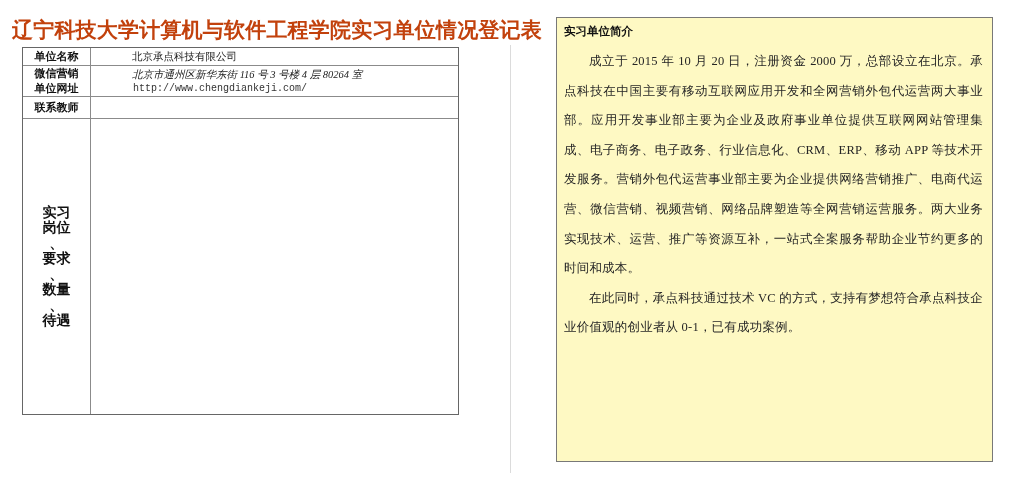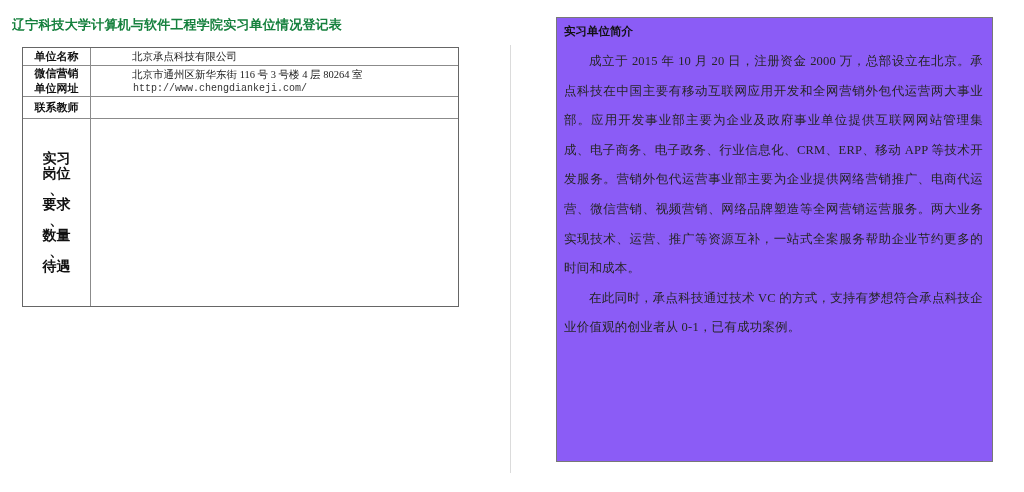--- a/index.html
+++ b/index.html
@@ -8,27 +8,27 @@
     background: #ffffff;
     font-family: "Liberation Serif", "DejaVu Serif", serif;
     color: #1f1f1f;
     position: relative;
     overflow: hidden;
   }
 
   
   .form-title {
     position: absolute; left: 12px; top: 16px; width: 492px;
-    font-size: 13px; font-weight: bold; color: #15803d;
+    font-size: 21px; font-weight: bold; color: #c2410c;
     letter-spacing: 0.2px; white-space: nowrap;
   }
 
   .reg-table {
     position: absolute; left: 22px; top: 47px;
-    width: 437px; height: 260px;
+    width: 437px; height: 368px;
     border: 1px solid #666; box-sizing: border-box;
     display: flex; flex-direction: column;
     background: #fff;
   }
   .t-row { display: flex; border-top: 1px solid #8b8b8b; box-sizing: border-box; }
   .t-row.first { border-top: none; }
   .t-label {
     width: 68px; flex: 0 0 68px;
     border-right: 1px solid #8b8b8b; box-sizing: border-box;
     display: flex; flex-direction: column; align-items: center; justify-content: center;
@@ -36,21 +36,21 @@
   }
   .t-content { flex: 1; box-sizing: border-box; margin-left: 34px; }
 
   .row-name { height: 17px; }
   .row-addr { height: 31px; }
   .row-teacher { height: 22px; }
   .row-jobs { flex: 1; }
 
   .val { font-size: 10.5px; color: #222; padding-left: 7px; display: flex; align-items: center; height: 100%; }
   .addr-content { display: flex; flex-direction: column; justify-content: center; }
-  .addr-line { font-size: 10.5px; color: #222; padding-left: 7px; line-height: 15px; }
+  .addr-line { font-size: 10.5px; color: #222; padding-left: 7px; line-height: 15px; font-style: italic; }
   .url-line {
     font-family: "Liberation Mono", "DejaVu Sans Mono", monospace;
     font-size: 10px; color: #333; padding-left: 8px; line-height: 14px;
   }
   .label-two-line { line-height: 15px; }
 
   .vertical-label {
     white-space: pre-line; line-height: 15.5px; font-size: 14px;
   }
 
@@ -63,21 +63,21 @@
   .page-divider {
     position: absolute; left: 510px; top: 45px;
     width: 1px; height: 428px; background: #dbdbdb;
   }
 
   
   .intro-box {
     position: absolute; left: 556px; top: 17px;
     width: 437px; height: 445px;
     border: 1px solid #787878; box-sizing: border-box;
-    padding: 6px 9px 0 7px; background: #8b5cf6;
+    padding: 6px 9px 0 7px; background: #fef9c3;
   }
   .intro-title { font-weight: bold; font-size: 11.5px; color: #111; }
   .intro-body { margin-top: 8px; }
   .intro-body p {
     margin: 0; font-size: 12.5px; line-height: 29.6px;
     text-align: justify; text-indent: 2em; color: #262626;
     letter-spacing: 0.2px;
   }
 </style>
 </head>

